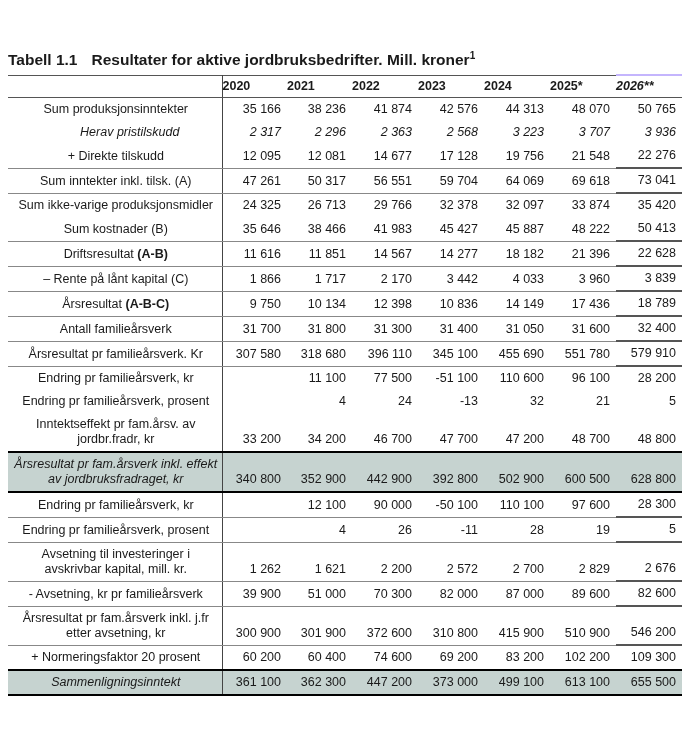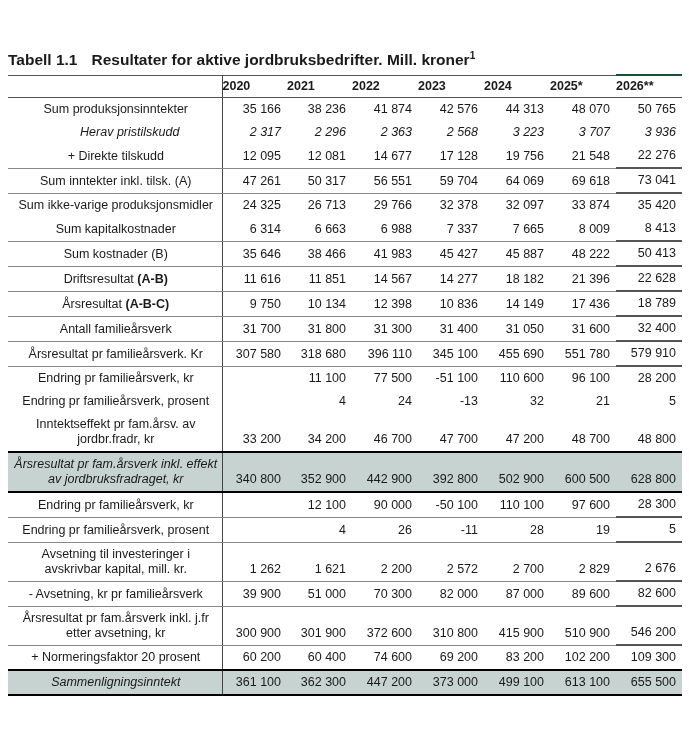--- a/index.html
+++ b/index.html
@@ -16,21 +16,21 @@
   .title .gap{display:inline-block;width:14px;}
   .title sup{font-size:10px;}
   table{
     border-collapse:collapse;width:674px;table-layout:fixed;
     font-size:12.5px;line-height:15px;
   }
   thead td{
     font-weight:bold;text-align:left;padding:3px 6px 3px 0;
     border-top:1px solid #555;border-bottom:1px solid #555;
   }
-  thead td.last{border-top:2px solid #14532d;}
+  thead td.last{border-top:2px solid #c4b5fd;font-style:italic;}
   td{vertical-align:bottom;}
   td.label{
     text-align:center;padding:4px 4px 4px 6px;border-right:1px solid #444;
   }
   td.num{text-align:right;padding:4px 6px 4px 0;white-space:nowrap;}
   tr.rb td{border-bottom:1px solid #888;}
   tr.rb td.last{border-bottom:2px solid #555;}
   tr.hl td{
     background:#c6d3d0;
     border-top:2px solid #000;border-bottom:2px solid #000;
@@ -125,32 +125,20 @@
           <td class="num">24 325</td>
           <td class="num">26 713</td>
           <td class="num">29 766</td>
           <td class="num">32 378</td>
           <td class="num">32 097</td>
           <td class="num">33 874</td>
           <td class="num last">35 420</td>
         </tr>
         <tr class="rb">
           <td class="label">
-            <div class="lab"><span>Sum kapitalkostnader</span></div>
-          </td>
-          <td class="num">6 314</td>
-          <td class="num">6 663</td>
-          <td class="num">6 988</td>
-          <td class="num">7 337</td>
-          <td class="num">7 665</td>
-          <td class="num">8 009</td>
-          <td class="num last">8 413</td>
-        </tr>
-        <tr class="rb">
-          <td class="label">
             <div class="lab"><span>Sum kostnader (B)</span></div>
           </td>
           <td class="num">35 646</td>
           <td class="num">38 466</td>
           <td class="num">41 983</td>
           <td class="num">45 427</td>
           <td class="num">45 887</td>
           <td class="num">48 222</td>
           <td class="num last">50 413</td>
         </tr>
@@ -161,20 +149,32 @@
           <td class="num">11 616</td>
           <td class="num">11 851</td>
           <td class="num">14 567</td>
           <td class="num">14 277</td>
           <td class="num">18 182</td>
           <td class="num">21 396</td>
           <td class="num last">22 628</td>
         </tr>
         <tr class="rb">
           <td class="label">
+            <div class="lab"><span>– Rente på lånt kapital (C)</span></div>
+          </td>
+          <td class="num">1 866</td>
+          <td class="num">1 717</td>
+          <td class="num">2 170</td>
+          <td class="num">3 442</td>
+          <td class="num">4 033</td>
+          <td class="num">3 960</td>
+          <td class="num last">3 839</td>
+        </tr>
+        <tr class="rb">
+          <td class="label">
             <div class="lab"><span>Årsresultat </span><b>(A-B-C)</b></div>
           </td>
           <td class="num">9 750</td>
           <td class="num">10 134</td>
           <td class="num">12 398</td>
           <td class="num">10 836</td>
           <td class="num">14 149</td>
           <td class="num">17 436</td>
           <td class="num last">18 789</td>
         </tr>

